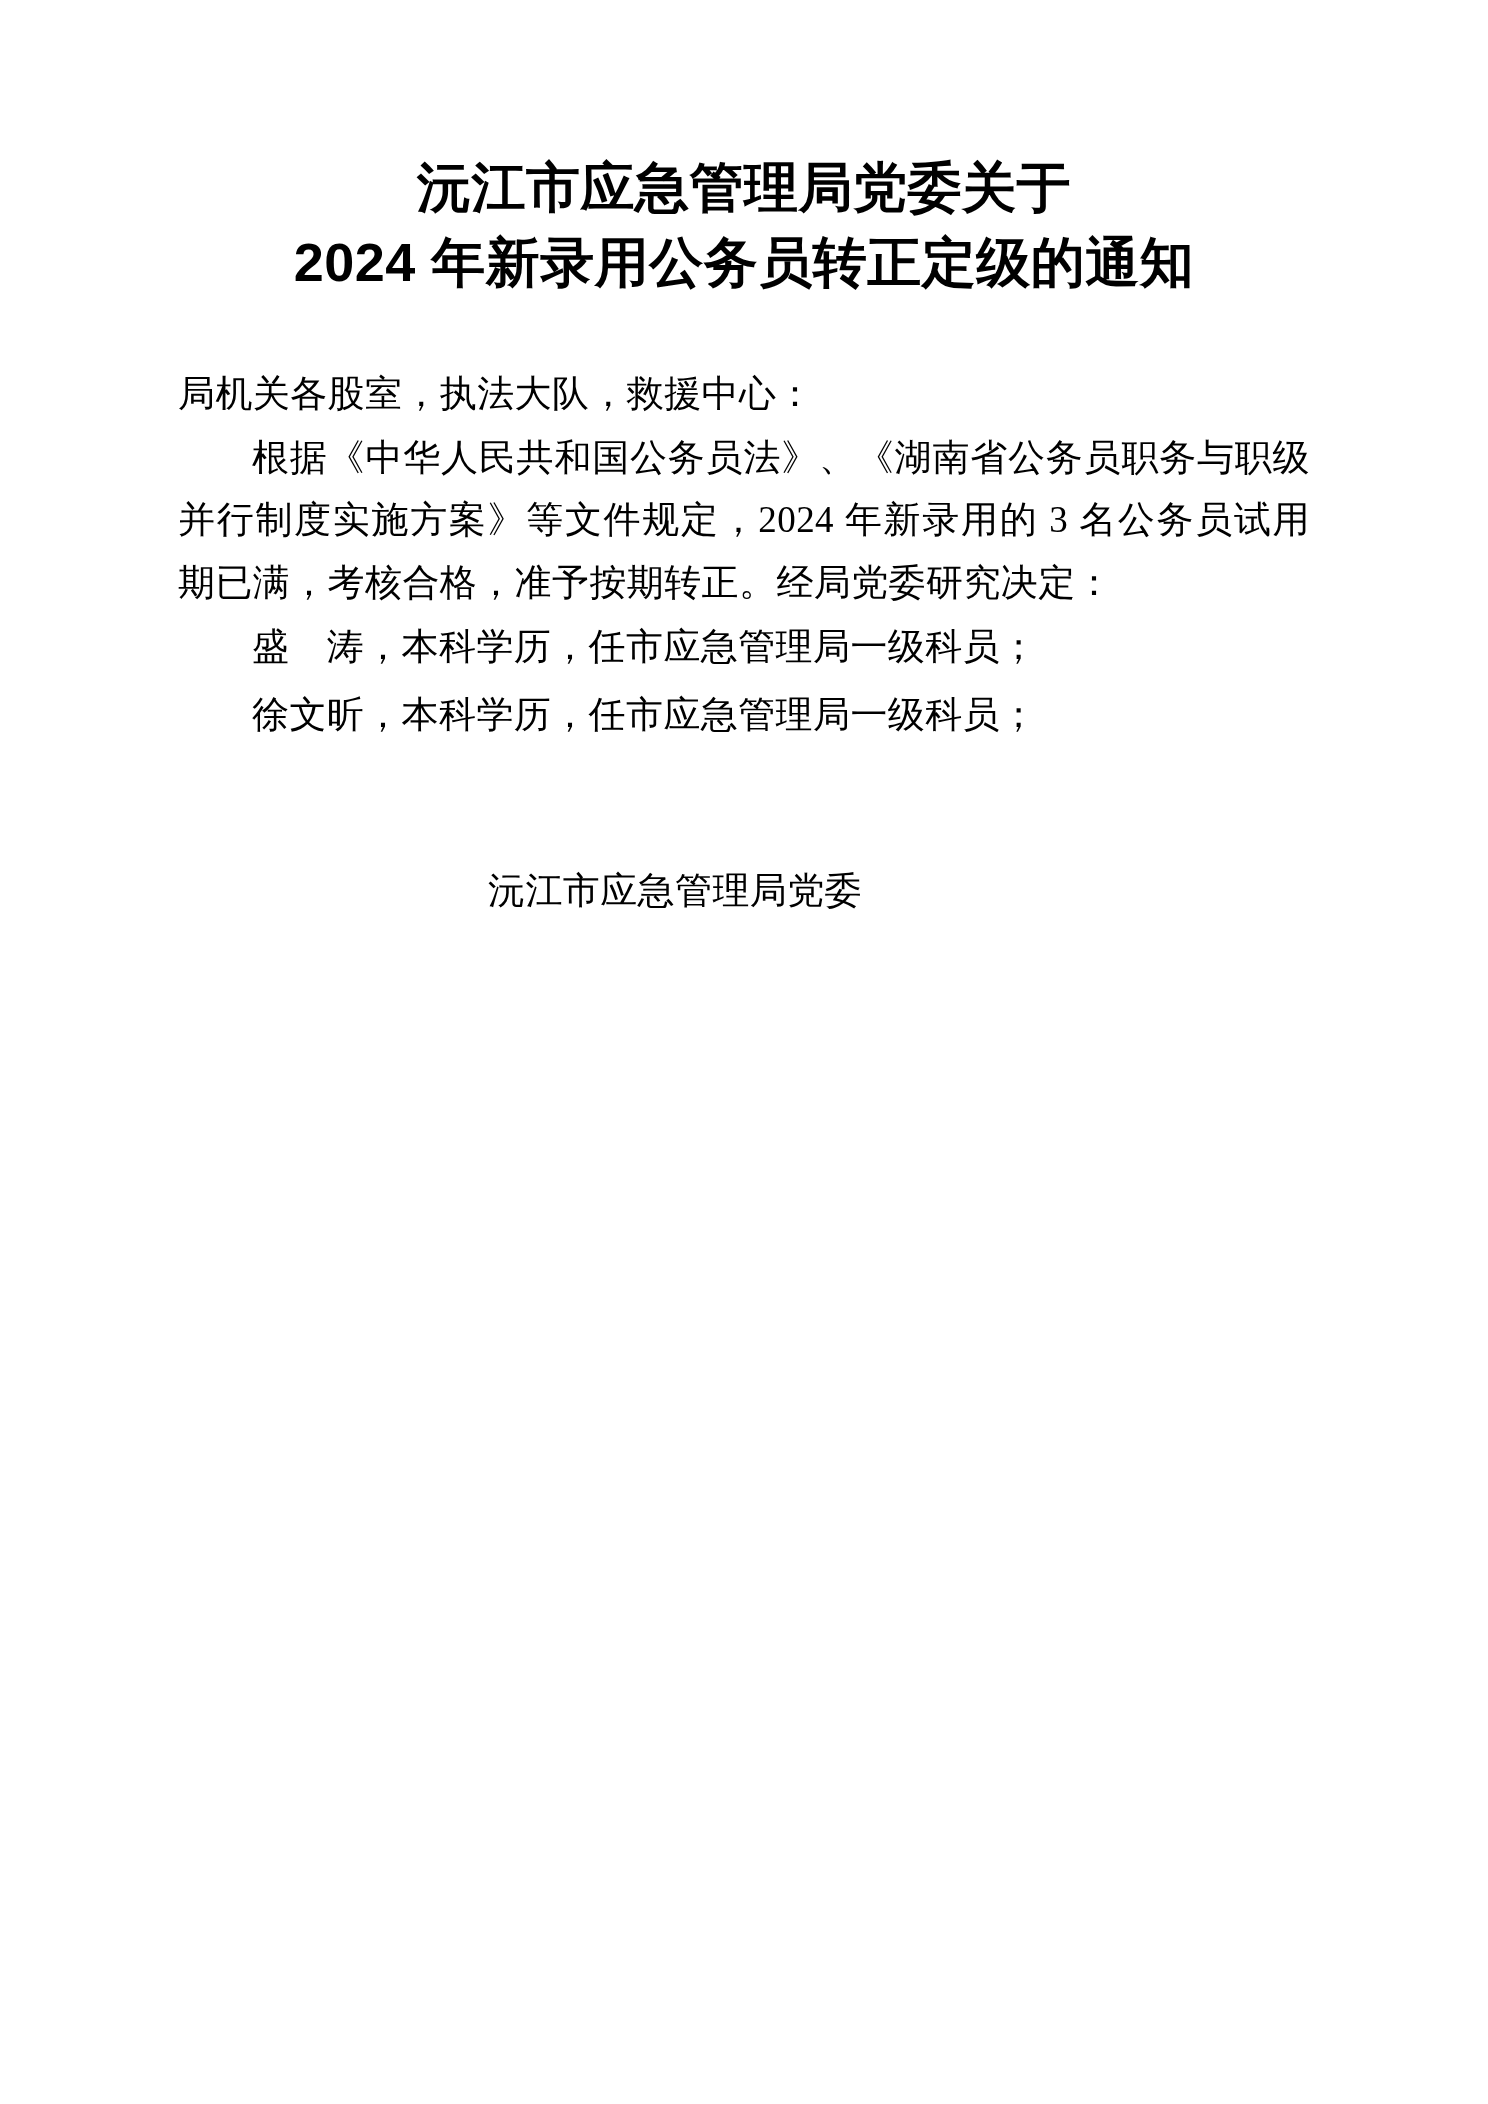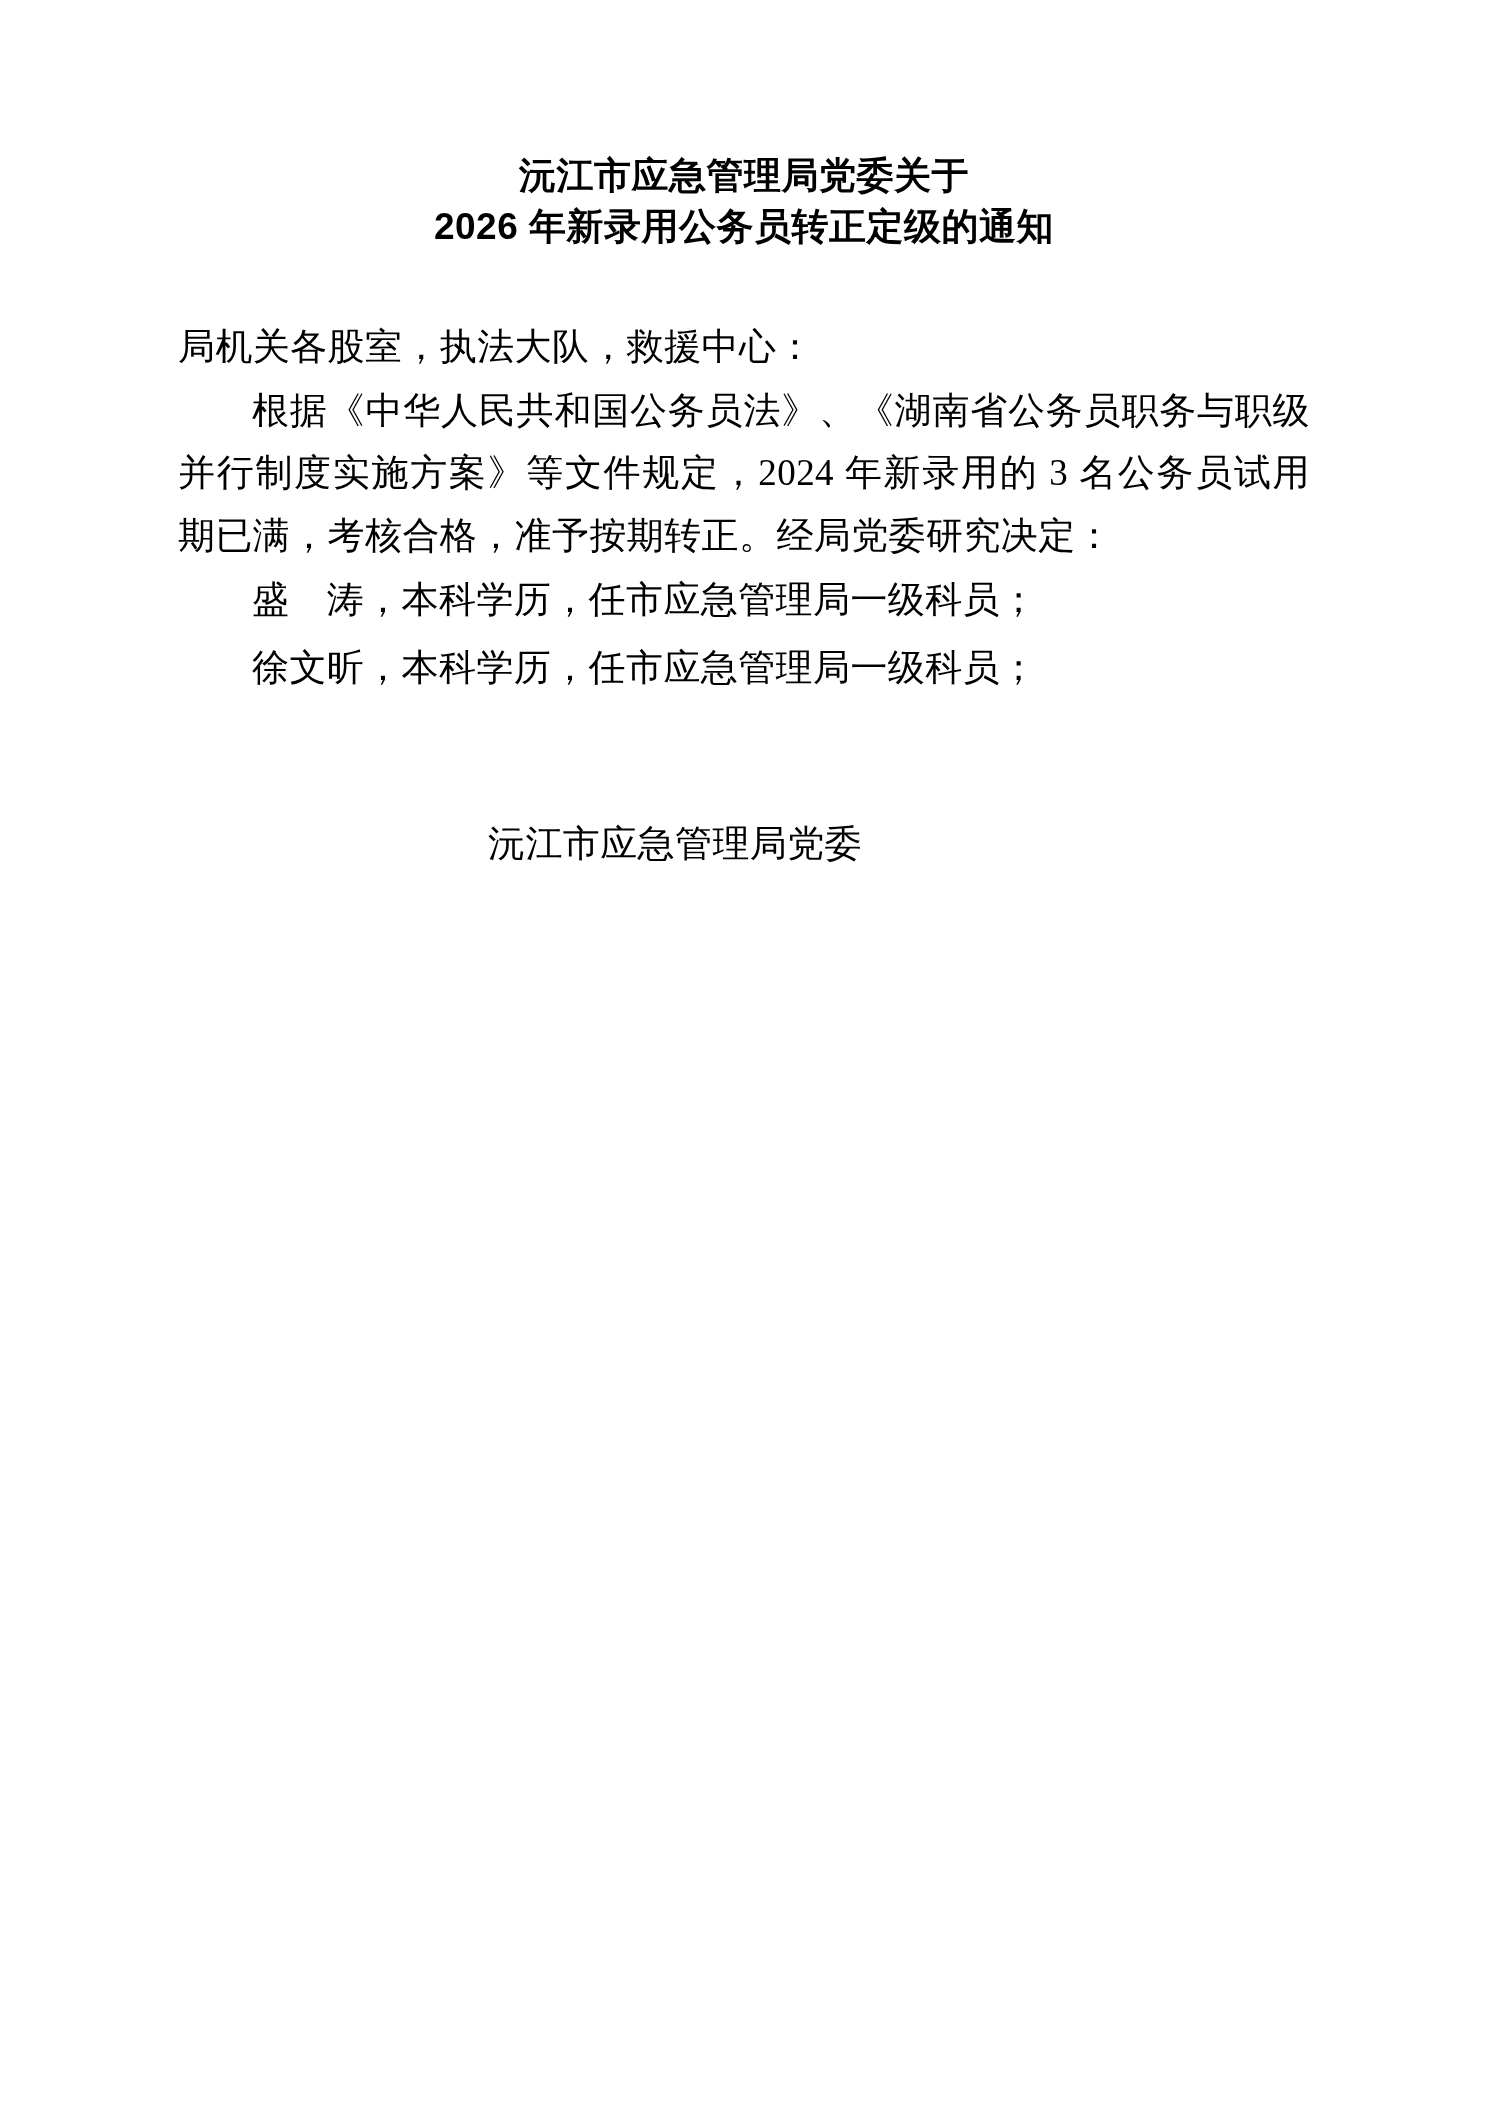--- a/index.html
+++ b/index.html
@@ -19,21 +19,21 @@
     width: 1488px;
     min-height: 2104px;
     box-sizing: border-box;
     padding: 150px 178px 120px 178px;
     position: relative;
   }
   .doc-title {
     text-align: center;
     font-family: "Liberation Sans", "DejaVu Sans", sans-serif;
     font-weight: bold;
-    font-size: 37px;
+    font-size: 54px;
     line-height: 1.38;
     letter-spacing: 0.5px;
     margin: 0 0 64px 0;
   }
   .doc-title .line {
     display: block;
     white-space: pre;
   }
   .body-text {
     font-size: 37px;
@@ -77,21 +77,21 @@
     padding-right: 10px;
   }
 </style>
 </head>
 <body>
 
 <div class="page">
 
   <h1 class="doc-title">
     <span class="line">沅江市应急管理局党委关于</span>
-    <span class="line">2026 年新录用公务员转正定级的通知</span>
+    <span class="line">2024 年新录用公务员转正定级的通知</span>
   </h1>
 
   <div class="body-text">
 
     <p class="para salutation">局机关各股室，执法大队，救援中心：</p>
 
     <p class="para indent justify">根据《中华人民共和国公务员法》、《湖南省公务员职务与职级并行制度实施方案》等文件规定，2024 年新录用的 3 名公务员试用期已满，考核合格，准予按期转正。经局党委研究决定：</p>
 
     <p class="name-line">盛　涛，本科学历，任市应急管理局一级科员；</p>
     <p class="name-line">徐文昕，本科学历，任市应急管理局一级科员；</p>

